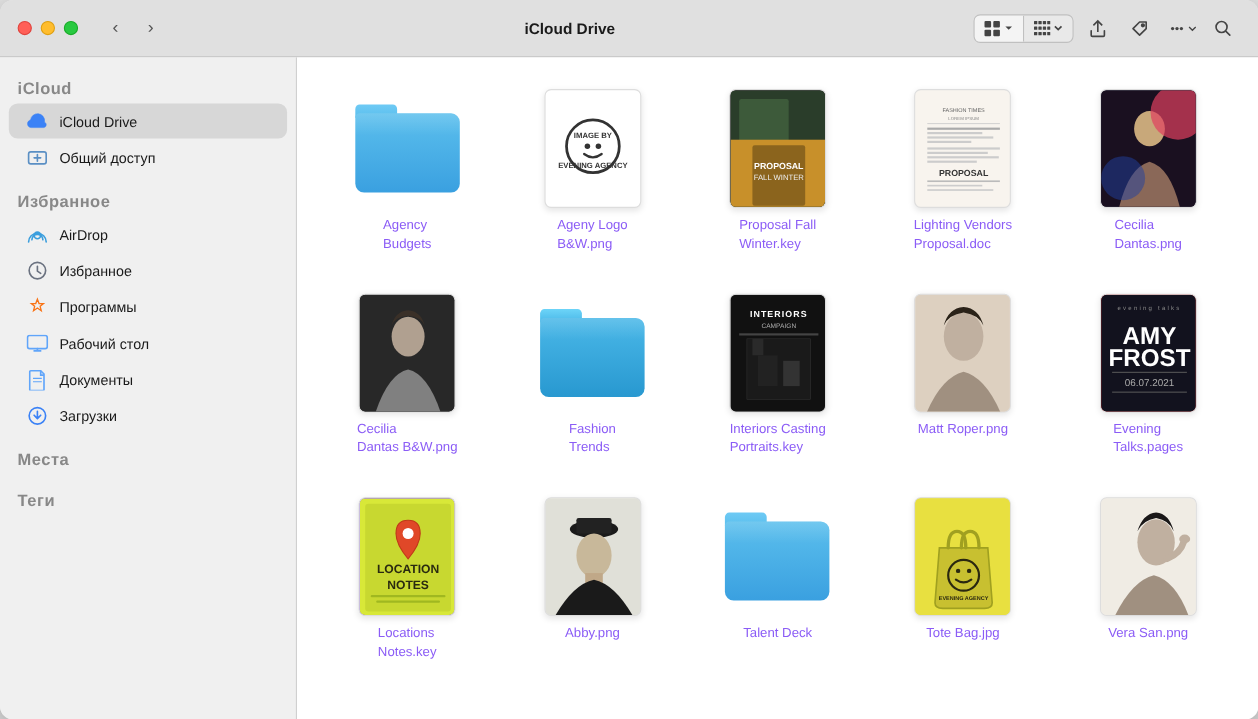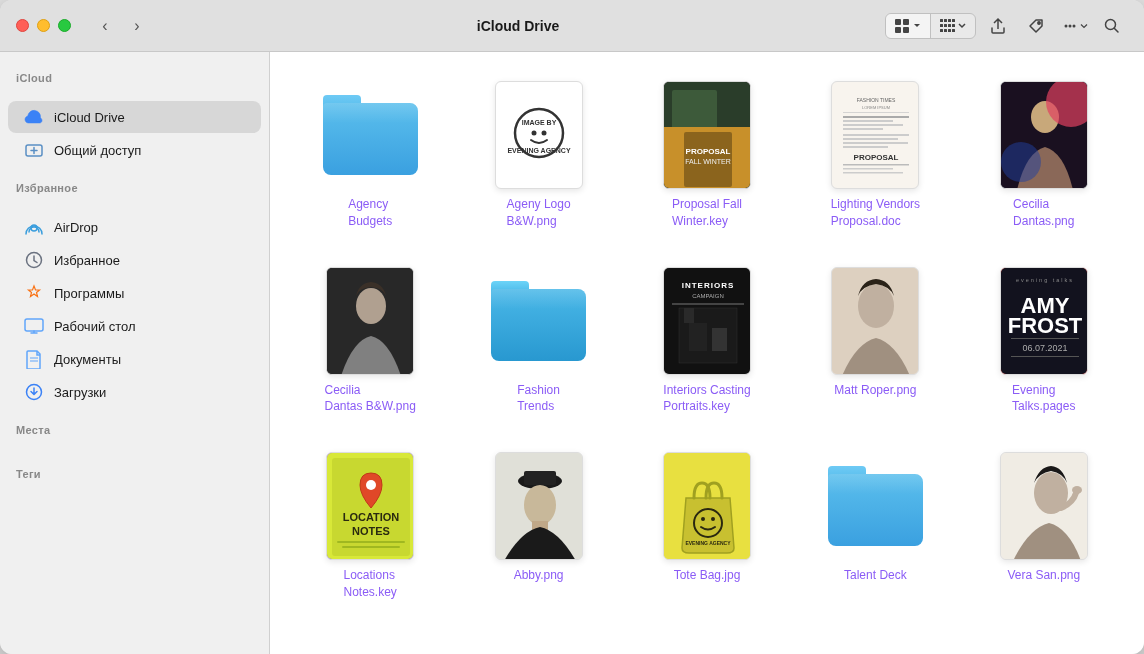--- a/index.html
+++ b/index.html
@@ -132,24 +132,24 @@
     .sidebar {
       width: 270px;
       background: #f0f0f0;
       border-right: 1px solid #d0d0d0;
       padding: 12px 0;
       overflow-y: auto;
       flex-shrink: 0;
     }
 
     .sidebar-section-label {
-      font-size: 11px;
+      font-size: 15px;
       font-weight: 600;
       color: #888;
-      padding: 8px 16px 16px;
+      padding: 8px 16px 4px;
       letter-spacing: 0.03em;
     }
 
     .sidebar-item {
       display: flex;
       align-items: center;
       padding: 6px 16px;
       border-radius: 8px;
       margin: 1px 8px;
       cursor: pointer;
@@ -629,20 +629,30 @@
                 <rect x="36" y="68" width="16" height="12" fill="#c0a888"></rect>
                 <path d="M8 108 Q25 78 44 74 Q63 78 80 108z" fill="#1a1a1a"></path>
               </svg>
             </div>
           </div>
           <span class="file-label">Abby.png</span>
         </div>
 
         <div class="file-item">
           <div class="file-thumbnail">
+            <div class="folder-icon">
+              <div class="folder-tab"></div>
+              <div class="folder-body"></div>
+            </div>
+          </div>
+          <span class="file-label">Talent Deck</span>
+        </div>
+
+        <div class="file-item">
+          <div class="file-thumbnail">
             <div class="doc-preview" style="background:#e8e040;overflow:hidden">
               <svg width="88" height="108" viewBox="0 0 88 108">
                 <rect width="88" height="108" fill="#e8e040"></rect>
 
                 <path d="M22 45 L18 95 Q18 100 25 100 L63 100 Q70 100 70 95 L66 45z" fill="#c8c030" stroke="#a0a020" stroke-width="1.5"></path>
 
                 <path d="M30 45 Q30 30 38 30 Q46 30 46 45" fill="none" stroke="#a0a020" stroke-width="3" stroke-linecap="round"></path>
                 <path d="M42 45 Q42 30 50 30 Q58 30 58 45" fill="none" stroke="#a0a020" stroke-width="3" stroke-linecap="round"></path>
 
                 <circle cx="44" cy="70" r="14" fill="none" stroke="#2a2810" stroke-width="2"></circle>
@@ -651,30 +661,20 @@
                 <path d="M37 74 Q44 79 51 74" stroke="#2a2810" stroke-width="2" fill="none" stroke-linecap="round"></path>
                 <text x="44" y="92" text-anchor="middle" font-size="5" fill="#2a2810" font-weight="bold">EVENING AGENCY</text>
               </svg>
             </div>
           </div>
           <span class="file-label">Tote Bag.jpg</span>
         </div>
 
         <div class="file-item">
           <div class="file-thumbnail">
-            <div class="folder-icon">
-              <div class="folder-tab"></div>
-              <div class="folder-body"></div>
-            </div>
-          </div>
-          <span class="file-label">Talent Deck</span>
-        </div>
-
-        <div class="file-item">
-          <div class="file-thumbnail">
             <div class="doc-preview" style="background:#f0ece8;overflow:hidden">
               <svg width="88" height="108" viewBox="0 0 88 108">
                 <rect width="88" height="108" fill="#f0ece4"></rect>
 
                 <ellipse cx="50" cy="40" rx="17" ry="21" fill="#c0b0a0"></ellipse>
                 <path d="M12 108 Q28 75 48 70 Q68 75 80 108z" fill="#a09080"></path>
 
                 <path d="M33 30 Q38 14 50 13 Q62 14 66 30 Q62 20 50 18 Q38 20 33 30z" fill="#1a1818"></path>
 
                 <path d="M60 55 Q72 50 75 40" stroke="#c0b0a0" stroke-width="6" fill="none" stroke-linecap="round"></path>

